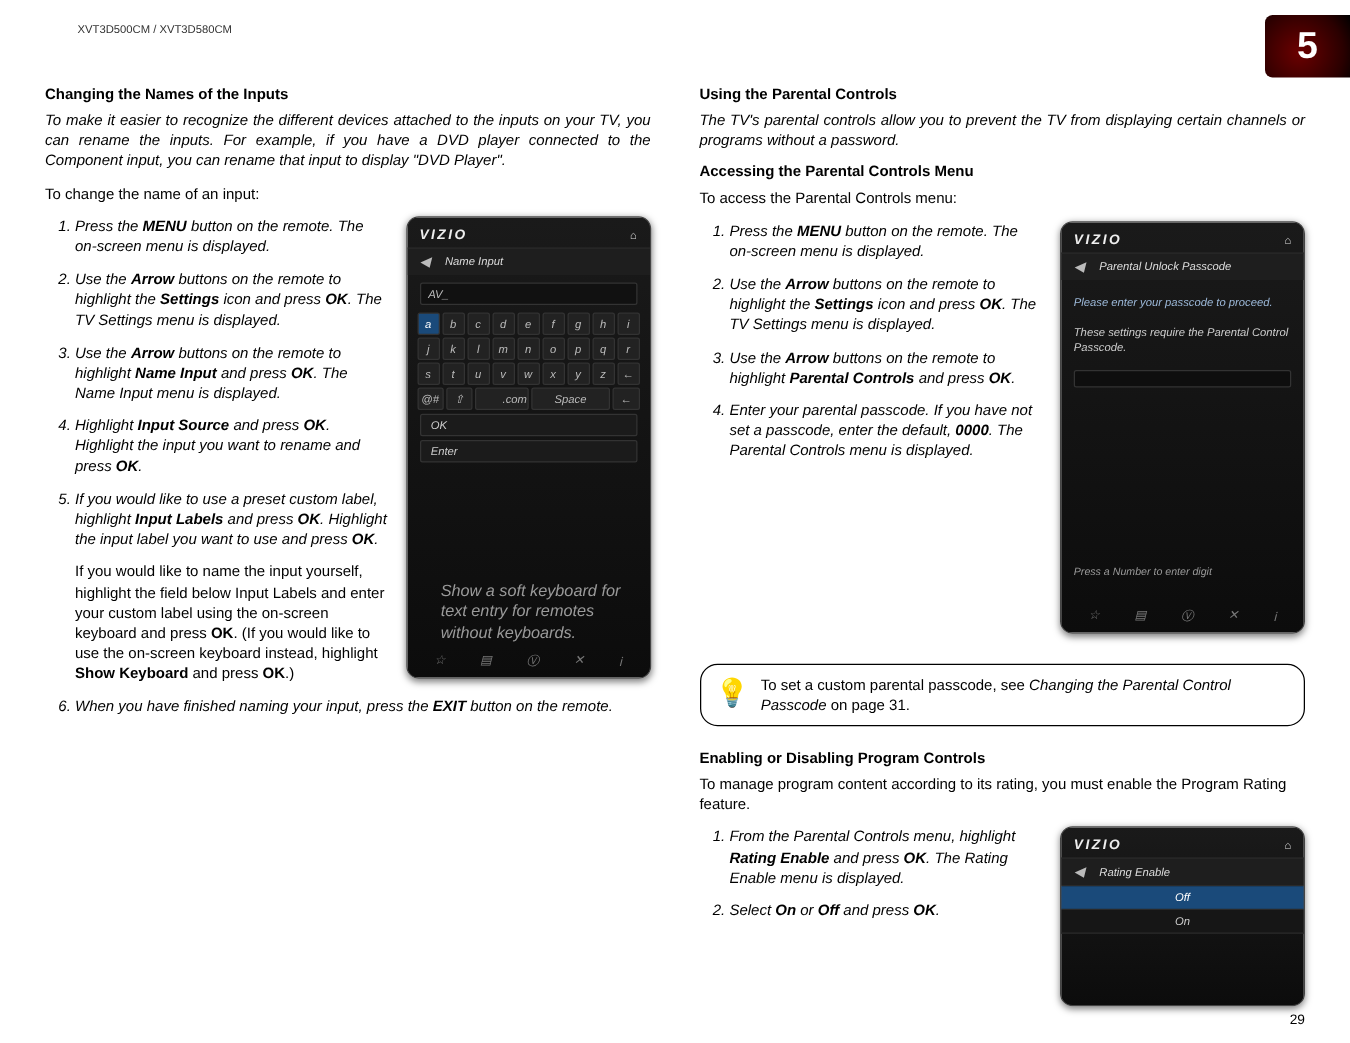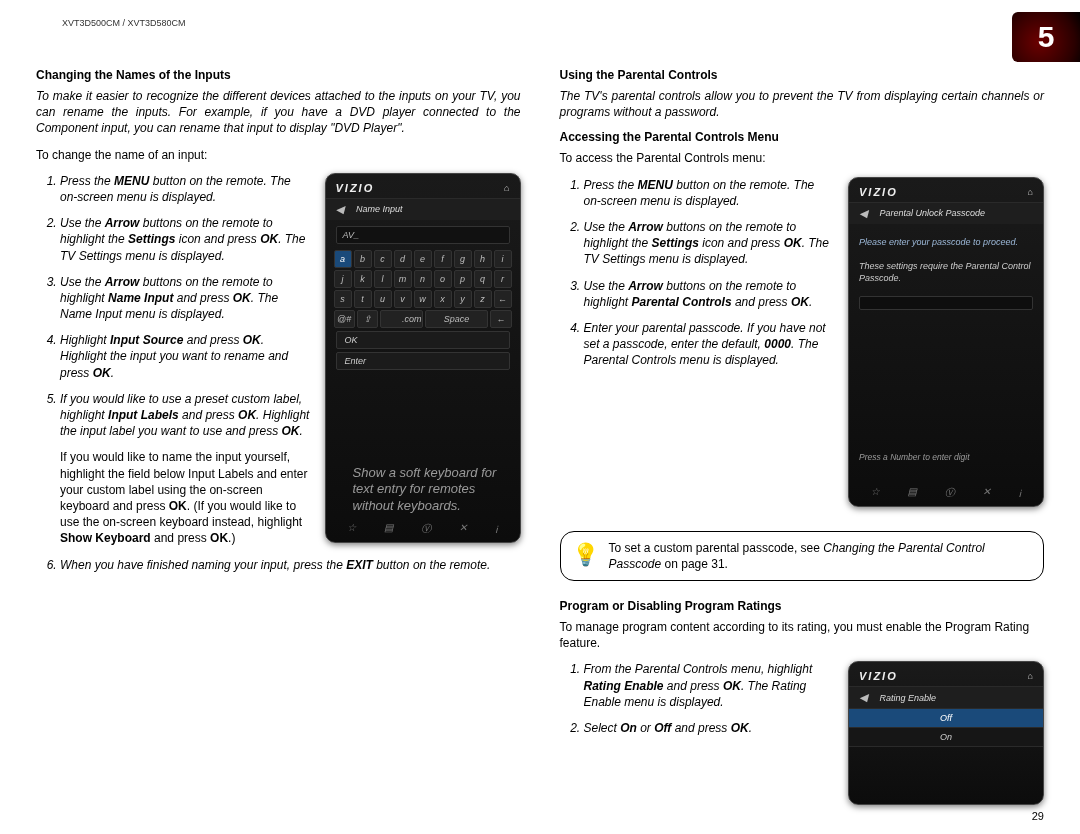--- a/index.html
+++ b/index.html
@@ -358,21 +358,21 @@
         <li><span>Use the </span><b>Arrow</b><span> buttons on the remote to highlight </span><b>Parental Controls</b><span> and press </span><b>OK</b><span>.</span></li>
         <li><span>Enter your parental passcode. If you have not set a passcode, enter the default, </span><b>0000</b><span>. The Parental Controls menu is displayed.</span></li>
       </ol>
       <div class="clear"></div>
 
       <div class="tip-box">
         <span class="bulb">💡</span>
         <span>To set a custom parental passcode, see </span><em>Changing the Parental Control Passcode</em><span> on page 31.</span>
       </div>
 
-      <h3>Program or Disabling Program Ratings</h3>
+      <h3>Enabling or Disabling Program Controls</h3>
       <p>To manage program content according to its rating, you must enable the Program Rating feature.</p>
 
       <div class="float-fig-right tv-screen small">
         <div class="tv-logo">
           <span>VIZIO</span>
           <span>⌂</span>
         </div>
         <div class="tv-row">
           <span class="back-arrow">◀</span>
           <span>Rating Enable</span>

